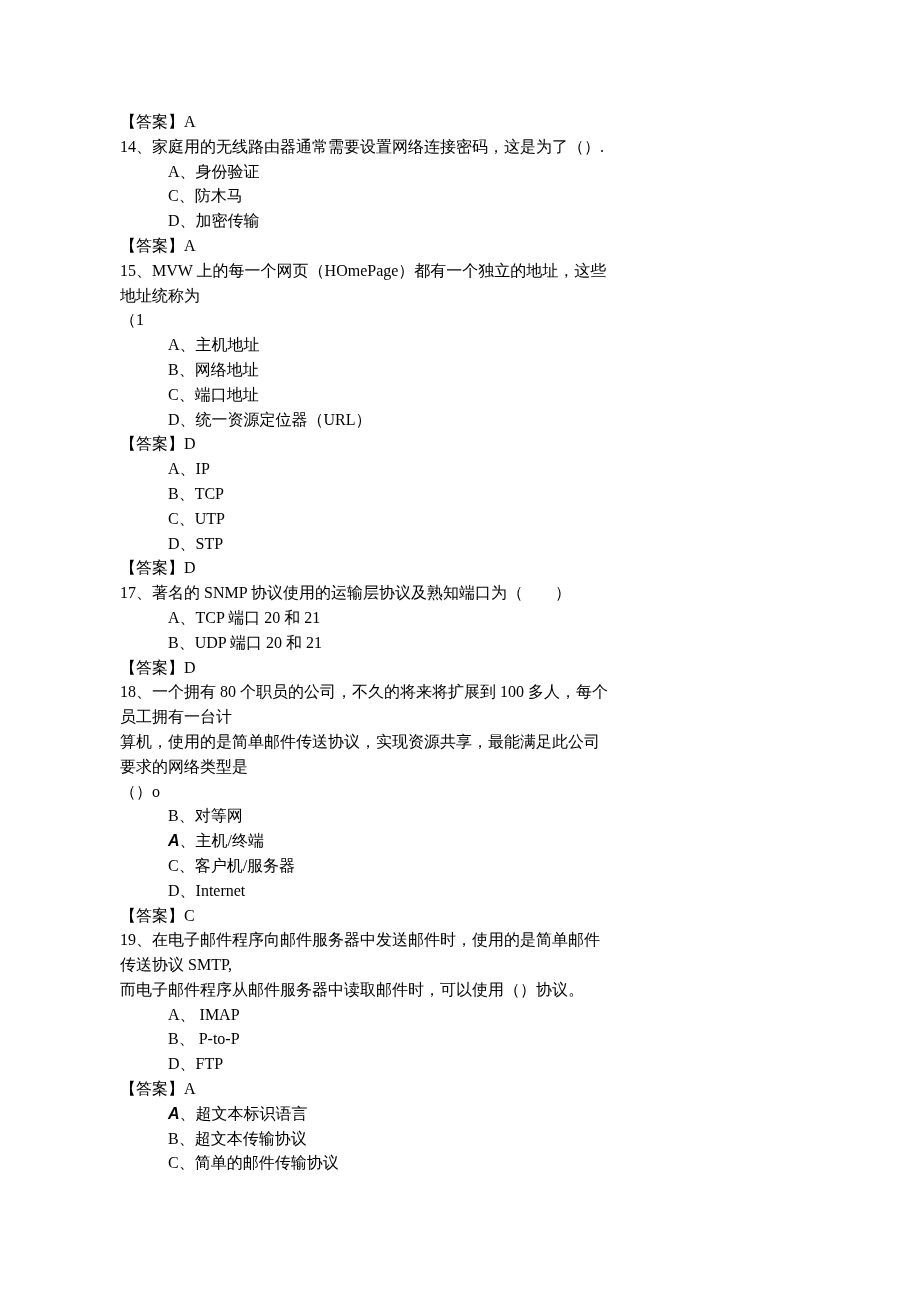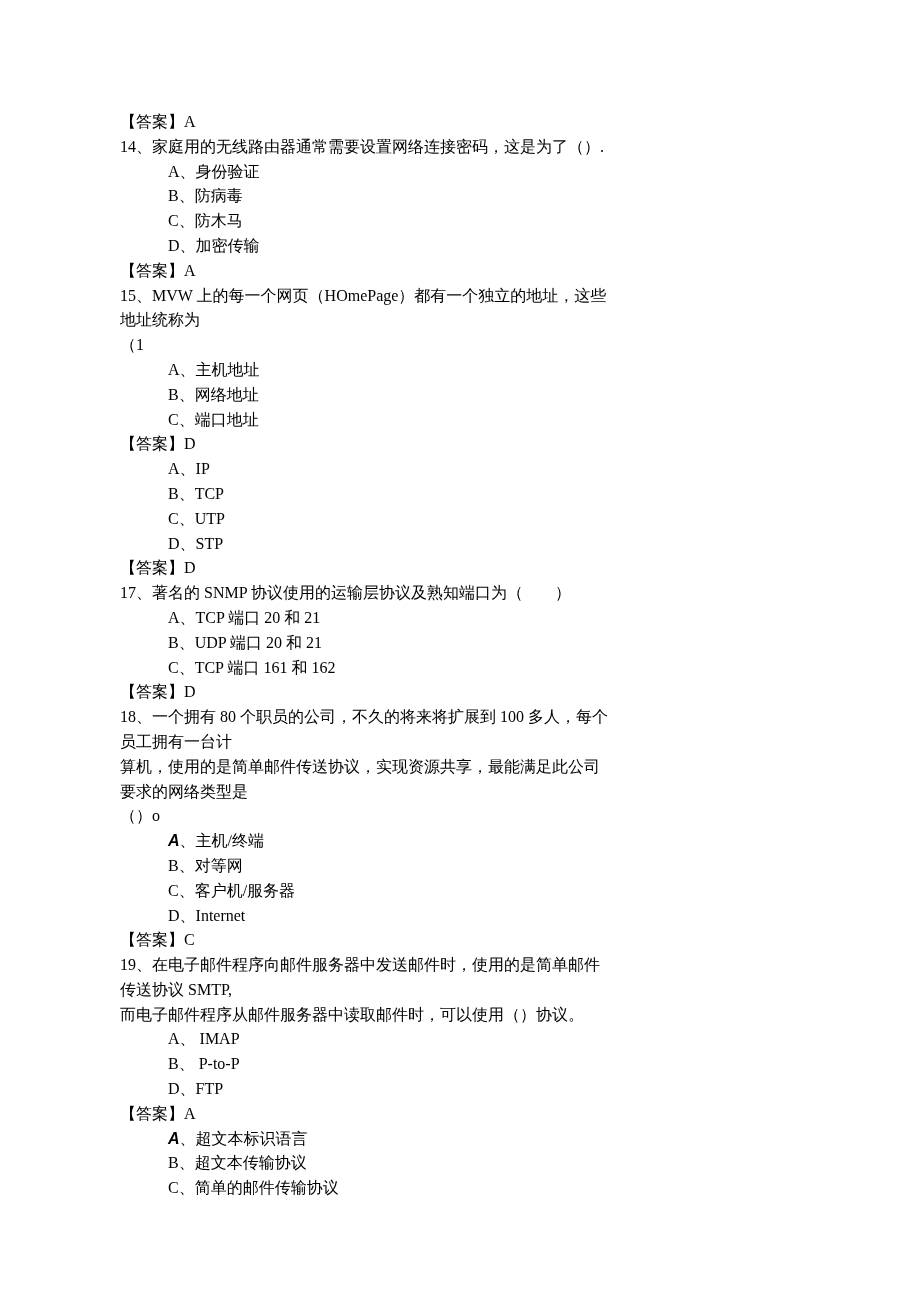--- a/index.html
+++ b/index.html
@@ -35,49 +35,48 @@
 </style>
 </head>
 <body>
 
 <div class="page">
 
   <div class="line"><span class="ans-label">【答案】</span><span>A</span></div>
 
   <div class="line q-line">14、家庭用的无线路由器通常需要设置网络连接密码，这是为了（）.</div>
   <div class="line opt-indent">A、身份验证</div>
-  <div class="line opt-indent">B、防病毒</div>
   <div class="line opt-indent">C、防木马</div>
   <div class="line opt-indent">D、加密传输</div>
   <div class="line"><span class="ans-label">【答案】</span><span>A</span></div>
 
   <div class="line q-line">15、MVW 上的每一个网页（HOmePage）都有一个独立的地址，这些地址统称为</div>
   <div class="line q-line">（1</div>
   <div class="line opt-indent">A、主机地址</div>
   <div class="line opt-indent">B、网络地址</div>
   <div class="line opt-indent">C、端口地址</div>
+  <div class="line opt-indent">D、统一资源定位器（URL）</div>
   <div class="line"><span class="ans-label">【答案】</span><span>D</span></div>
 
   <div class="line opt-indent">A、IP</div>
   <div class="line opt-indent">B、TCP</div>
   <div class="line opt-indent">C、UTP</div>
   <div class="line opt-indent">D、STP</div>
   <div class="line"><span class="ans-label">【答案】</span><span>D</span></div>
 
   <div class="line q-line">17、著名的 SNMP 协议使用的运输层协议及熟知端口为（        ）</div>
   <div class="line opt-indent">A、TCP 端口 20 和 21</div>
   <div class="line opt-indent">B、UDP 端口 20 和 21</div>
-  <div class="line opt-indent">C、TCP 端口 161 和 162</div>
   <div class="line"><span class="ans-label">【答案】</span><span>D</span></div>
 
   <div class="line q-line">18、一个拥有 80 个职员的公司，不久的将来将扩展到 100 多人，每个员工拥有一台计</div>
   <div class="line q-line">算机，使用的是简单邮件传送协议，实现资源共享，最能满足此公司要求的网络类型是</div>
   <div class="line q-line">（）o</div>
+  <div class="line opt-indent">B、对等网</div>
   <div class="line opt-indent"><span class="italic-bold">A</span><span>、主机/终端</span></div>
-  <div class="line opt-indent">B、对等网</div>
   <div class="line opt-indent">C、客户机/服务器</div>
   <div class="line opt-indent">D、Internet</div>
   <div class="line"><span class="ans-label">【答案】</span><span>C</span></div>
 
   <div class="line q-line">19、在电子邮件程序向邮件服务器中发送邮件时，使用的是简单邮件传送协议 SMTP,</div>
   <div class="line q-line">而电子邮件程序从邮件服务器中读取邮件时，可以使用（）协议。</div>
   <div class="line opt-indent">A、 IMAP</div>
   <div class="line opt-indent">B、 P-to-P</div>
   <div class="line opt-indent">D、FTP</div>
   <div class="line"><span class="ans-label">【答案】</span><span>A</span></div>

